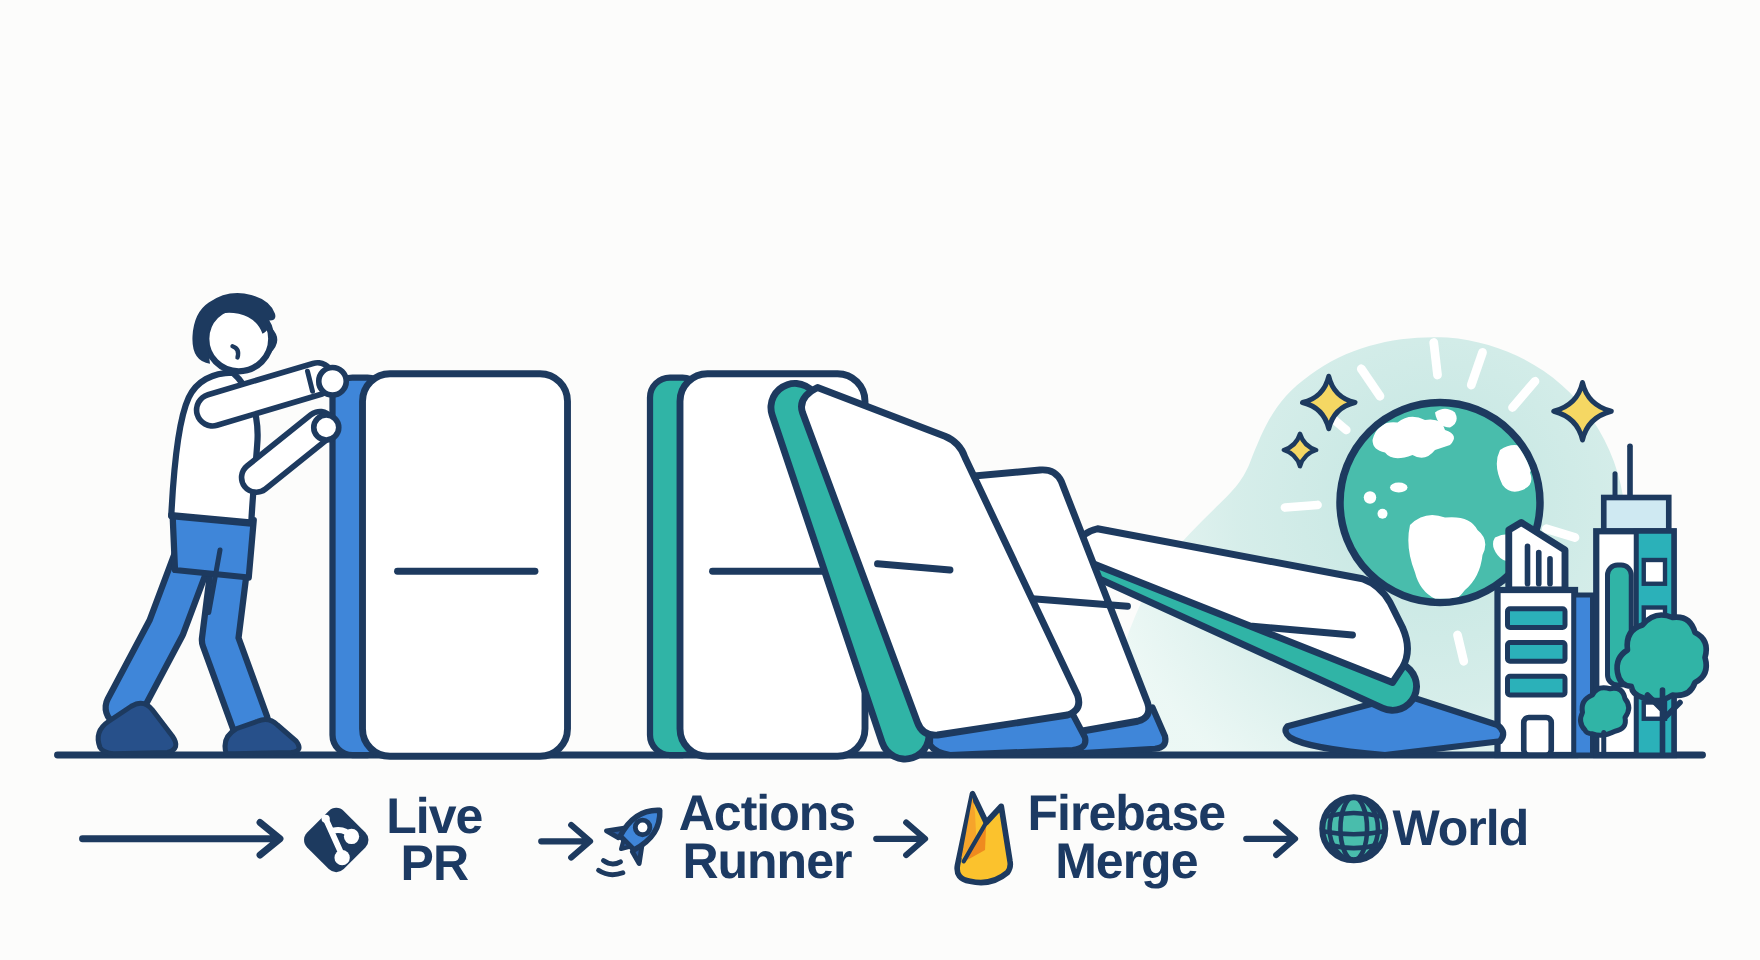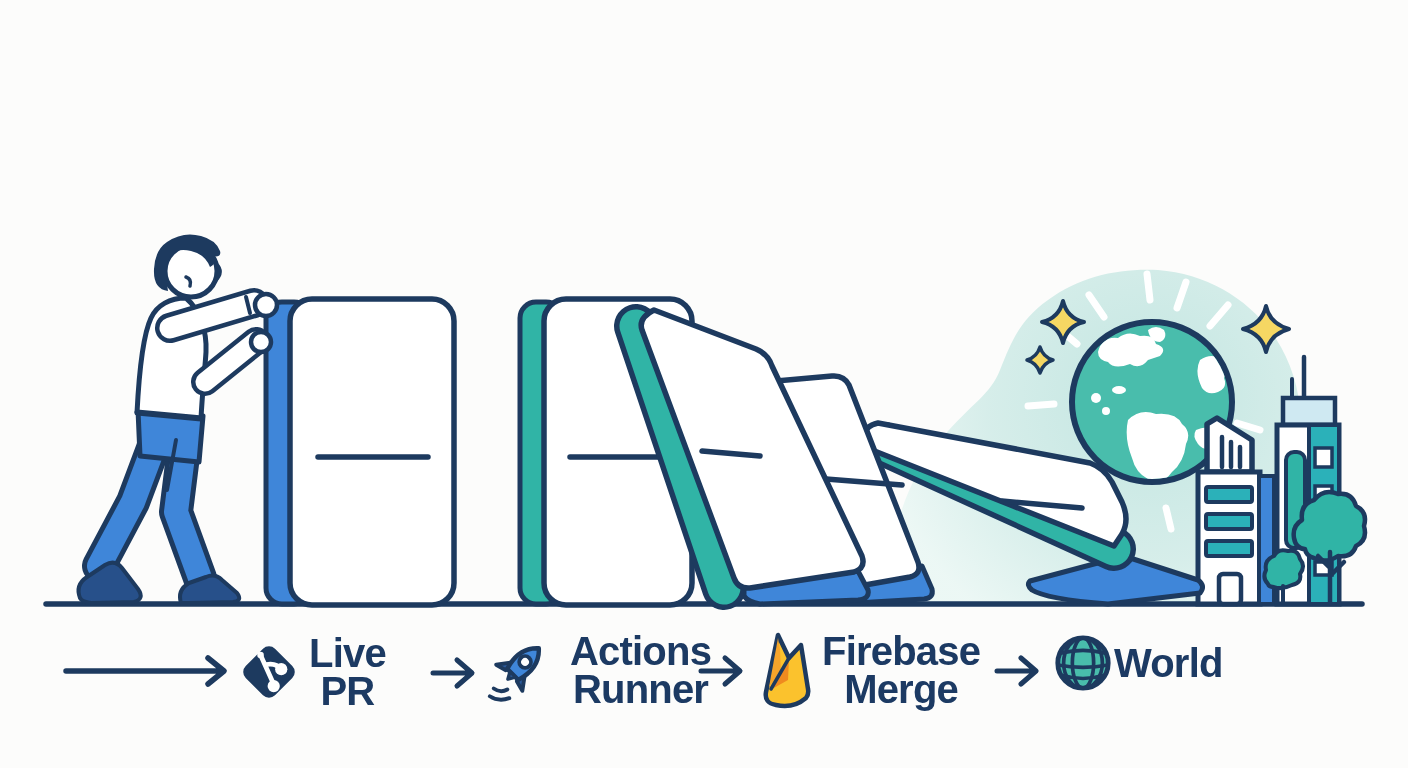--- a/index.html
+++ b/index.html
@@ -203,21 +203,21 @@
       <div class="lbl">
         <span>Live</span>
         <span>PR</span>
       </div>
     </div>
 
     <svg class="cap-item" style="left:430px;top:653px;" width="46" height="40" viewBox="0 0 46 40">
       <path class="oln" stroke-width="5" d="M3,20 L40,20 M27,7 L42,20 L27,33"></path>
     </svg>
 
-    <div class="step" style="left:484px;top:632px;gap:16px;">
+    <div class="step" style="left:473px;top:632px;gap:0;">
       <svg width="70" height="70" viewBox="0 0 72 72">
         <g transform="translate(38,32) rotate(45)">
           <path d="M-8,2 L-19,17 L-8,14 Z" fill="var(--blue-deep)" stroke="var(--navy)" stroke-width="4" stroke-linejoin="round"></path>
           <path d="M8,2 L19,17 L8,14 Z" fill="var(--blue-deep)" stroke="var(--navy)" stroke-width="4" stroke-linejoin="round"></path>
           <path d="M0,-26 C10,-17 13,-4 8,12 L-8,12 C-13,-4 -10,-17 0,-26 Z" fill="var(--blue)" stroke="var(--navy)" stroke-width="4.5" stroke-linejoin="round"></path>
           <circle cx="0" cy="-6" r="6" fill="#fff" stroke="var(--navy)" stroke-width="4"></circle>
           <path d="M-4,12 L0,19 L4,12 Z" fill="var(--blue-deep)" stroke="var(--navy)" stroke-width="3.5" stroke-linejoin="round"></path>
         </g>
         <path class="oln" stroke-width="4" d="M10,55 Q17,60 24,56"></path>
         <path class="oln" stroke-width="4" d="M6,63 Q15,69 26,65"></path>

